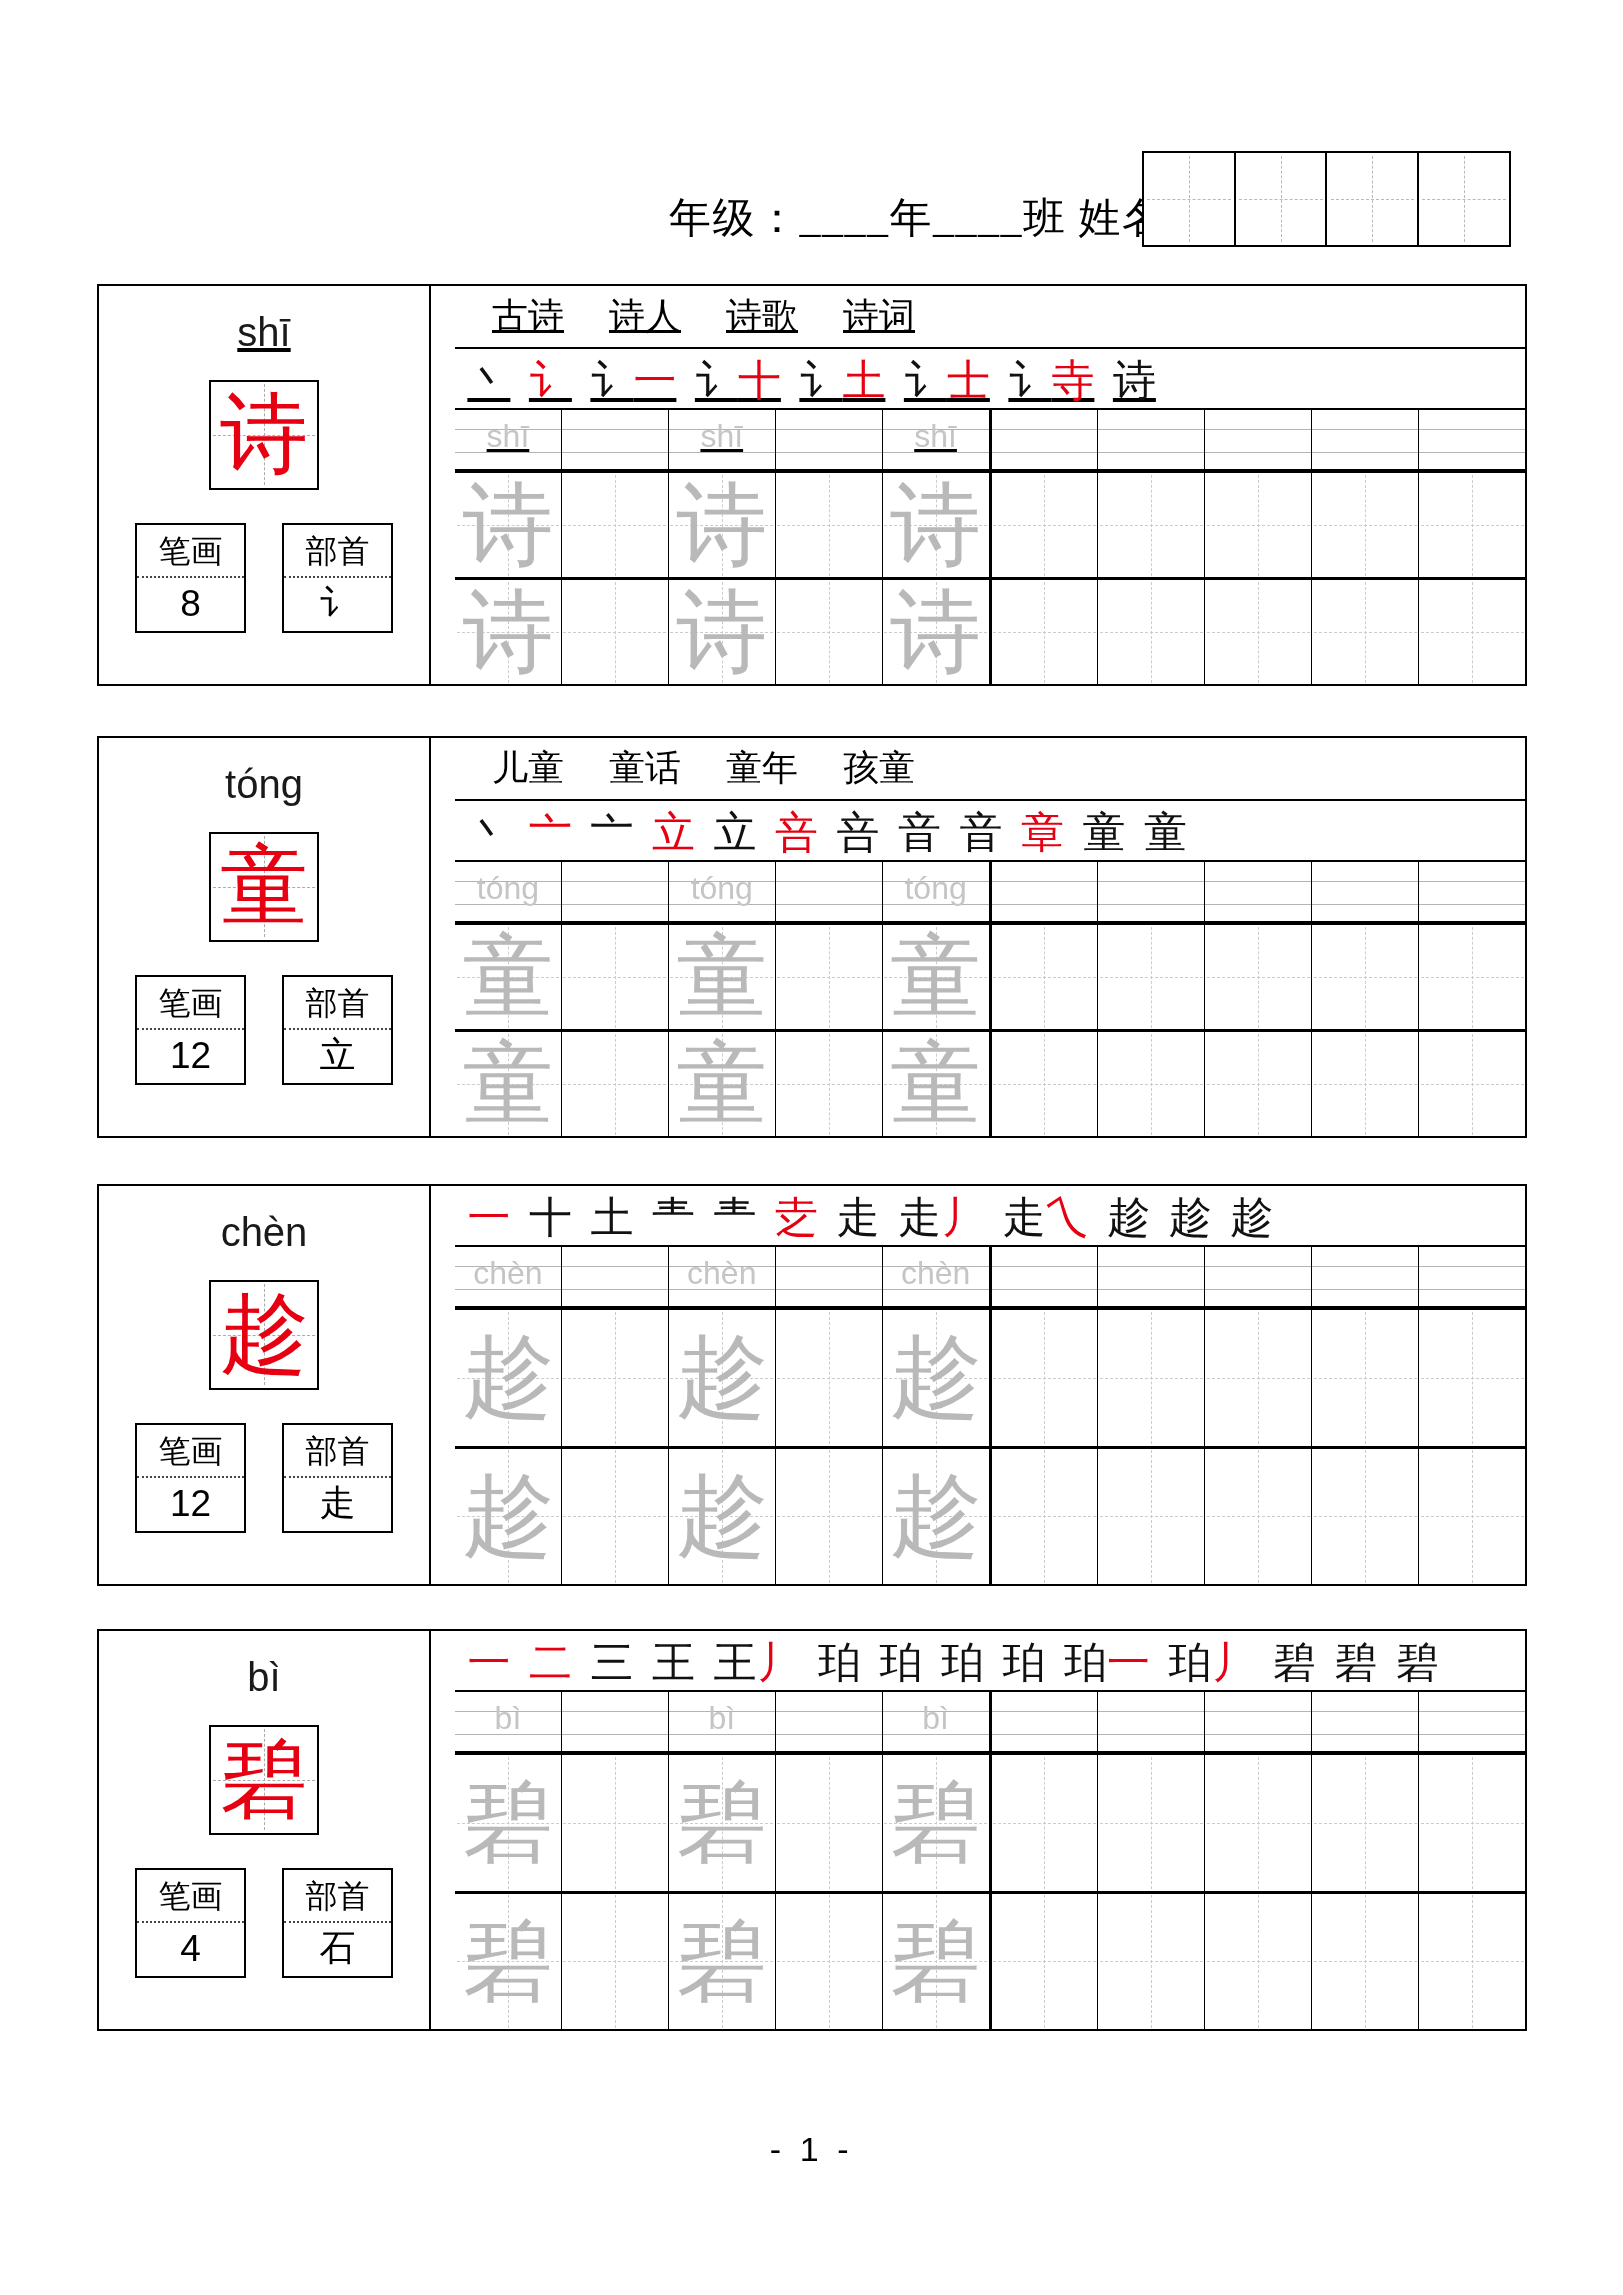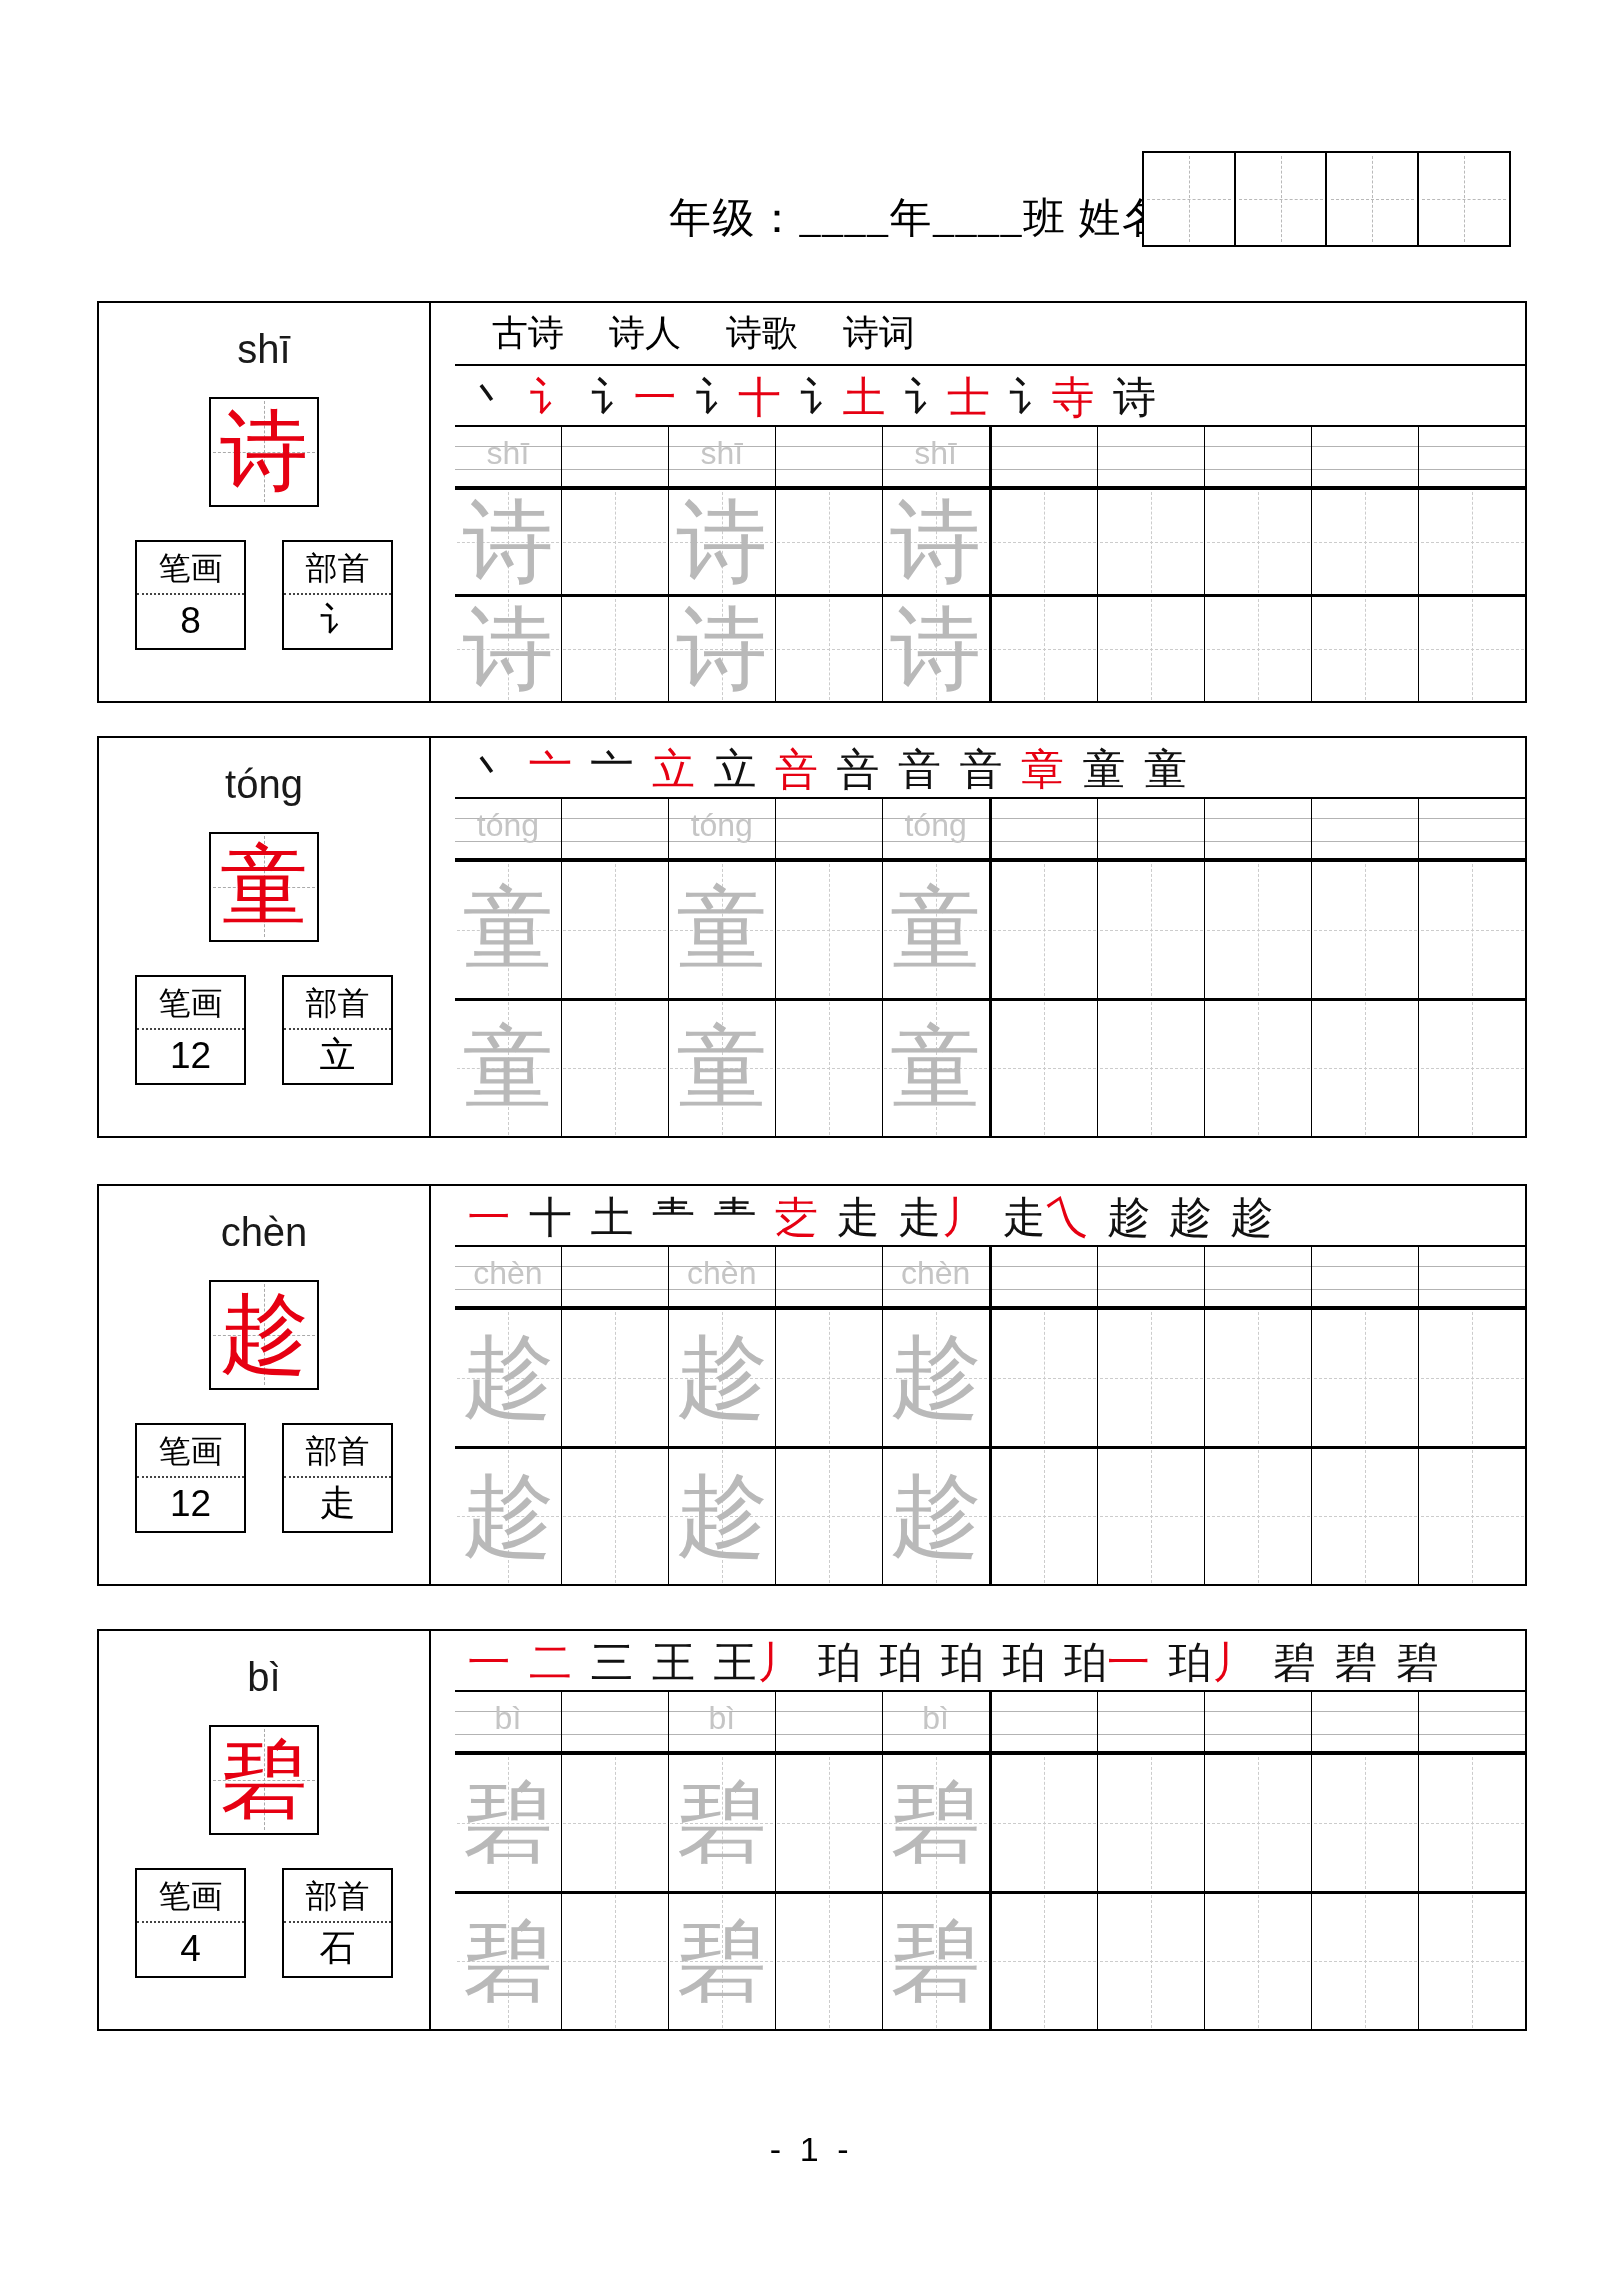--- a/index.html
+++ b/index.html
@@ -25,21 +25,21 @@
   }
   .name-box:first-child { margin-left:0; }
   .name-box::before { content:""; position:absolute; left:50%; top:3.1px; bottom:3.1px; border-left:1.5px dashed #b9b9b9; }
   .name-box::after  { content:""; position:absolute; top:50%; left:3.1px; right:3.1px; border-top:1.5px dashed #b9b9b9; }
 
   
   .section {
     position:absolute; left:97px; width:1430px; height:402px;
     border:2.3px solid #000; display:flex; background:#fff;
   }
-  .sec-0 { top:301px; } .sec-1 { top:736px; } .sec-2 { top:1184px; } .sec-3 { top:1629px; }
+  .sec-0 { top:284px;text-decoration:underline; } .sec-1 { top:736px; } .sec-2 { top:1184px; } .sec-3 { top:1629px; }
 
   .left-panel { width:332px; border-right:2.3px solid #000; position:relative; }
   .pinyin-big {
     margin-top:21.6px; height:49px; line-height:49px; text-align:center;
     font-size:40px; color:#1a1a1a; font-family:"Liberation Sans", sans-serif;
   }
   .char-box {
     width:110px; height:110px; border:2.3px solid #000; margin:23px auto 0 auto;
     position:relative; background:#fff;
   }
@@ -212,20 +212,26 @@
           <div class="info-label">笔画</div>
           <div class="info-value">12</div>
         </div>
         <div class="info-box">
           <div class="info-label">部首</div>
           <div class="info-value kai">立</div>
         </div>
       </div>
     </div>
     <div class="right-panel">
+      <div class="row-words">
+          <span class="word">儿童</span>
+          <span class="word">童话</span>
+          <span class="word">童年</span>
+          <span class="word">孩童</span>
+        </div>
       <div class="row-strokes">
           <span class="stroke-step"><span class="sb" style="color: rgb(17, 17, 17);">丶</span><span class="sr" style="color: rgb(230, 0, 18);"></span></span>
           <span class="stroke-step"><span class="sb" style="color: rgb(17, 17, 17);"></span><span class="sr" style="color: rgb(230, 0, 18);">亠</span></span>
           <span class="stroke-step"><span class="sb" style="color: rgb(17, 17, 17);">亠</span><span class="sr" style="color: rgb(230, 0, 18);"></span></span>
           <span class="stroke-step"><span class="sb" style="color: rgb(17, 17, 17);"></span><span class="sr" style="color: rgb(230, 0, 18);">立</span></span>
           <span class="stroke-step"><span class="sb" style="color: rgb(17, 17, 17);">立</span><span class="sr" style="color: rgb(230, 0, 18);"></span></span>
           <span class="stroke-step"><span class="sb" style="color: rgb(17, 17, 17);"></span><span class="sr" style="color: rgb(230, 0, 18);">咅</span></span>
           <span class="stroke-step"><span class="sb" style="color: rgb(17, 17, 17);">咅</span><span class="sr" style="color: rgb(230, 0, 18);"></span></span>
           <span class="stroke-step"><span class="sb" style="color: rgb(17, 17, 17);">音</span><span class="sr" style="color: rgb(230, 0, 18);"></span></span>
           <span class="stroke-step"><span class="sb" style="color: rgb(17, 17, 17);">音</span><span class="sr" style="color: rgb(230, 0, 18);"></span></span>

